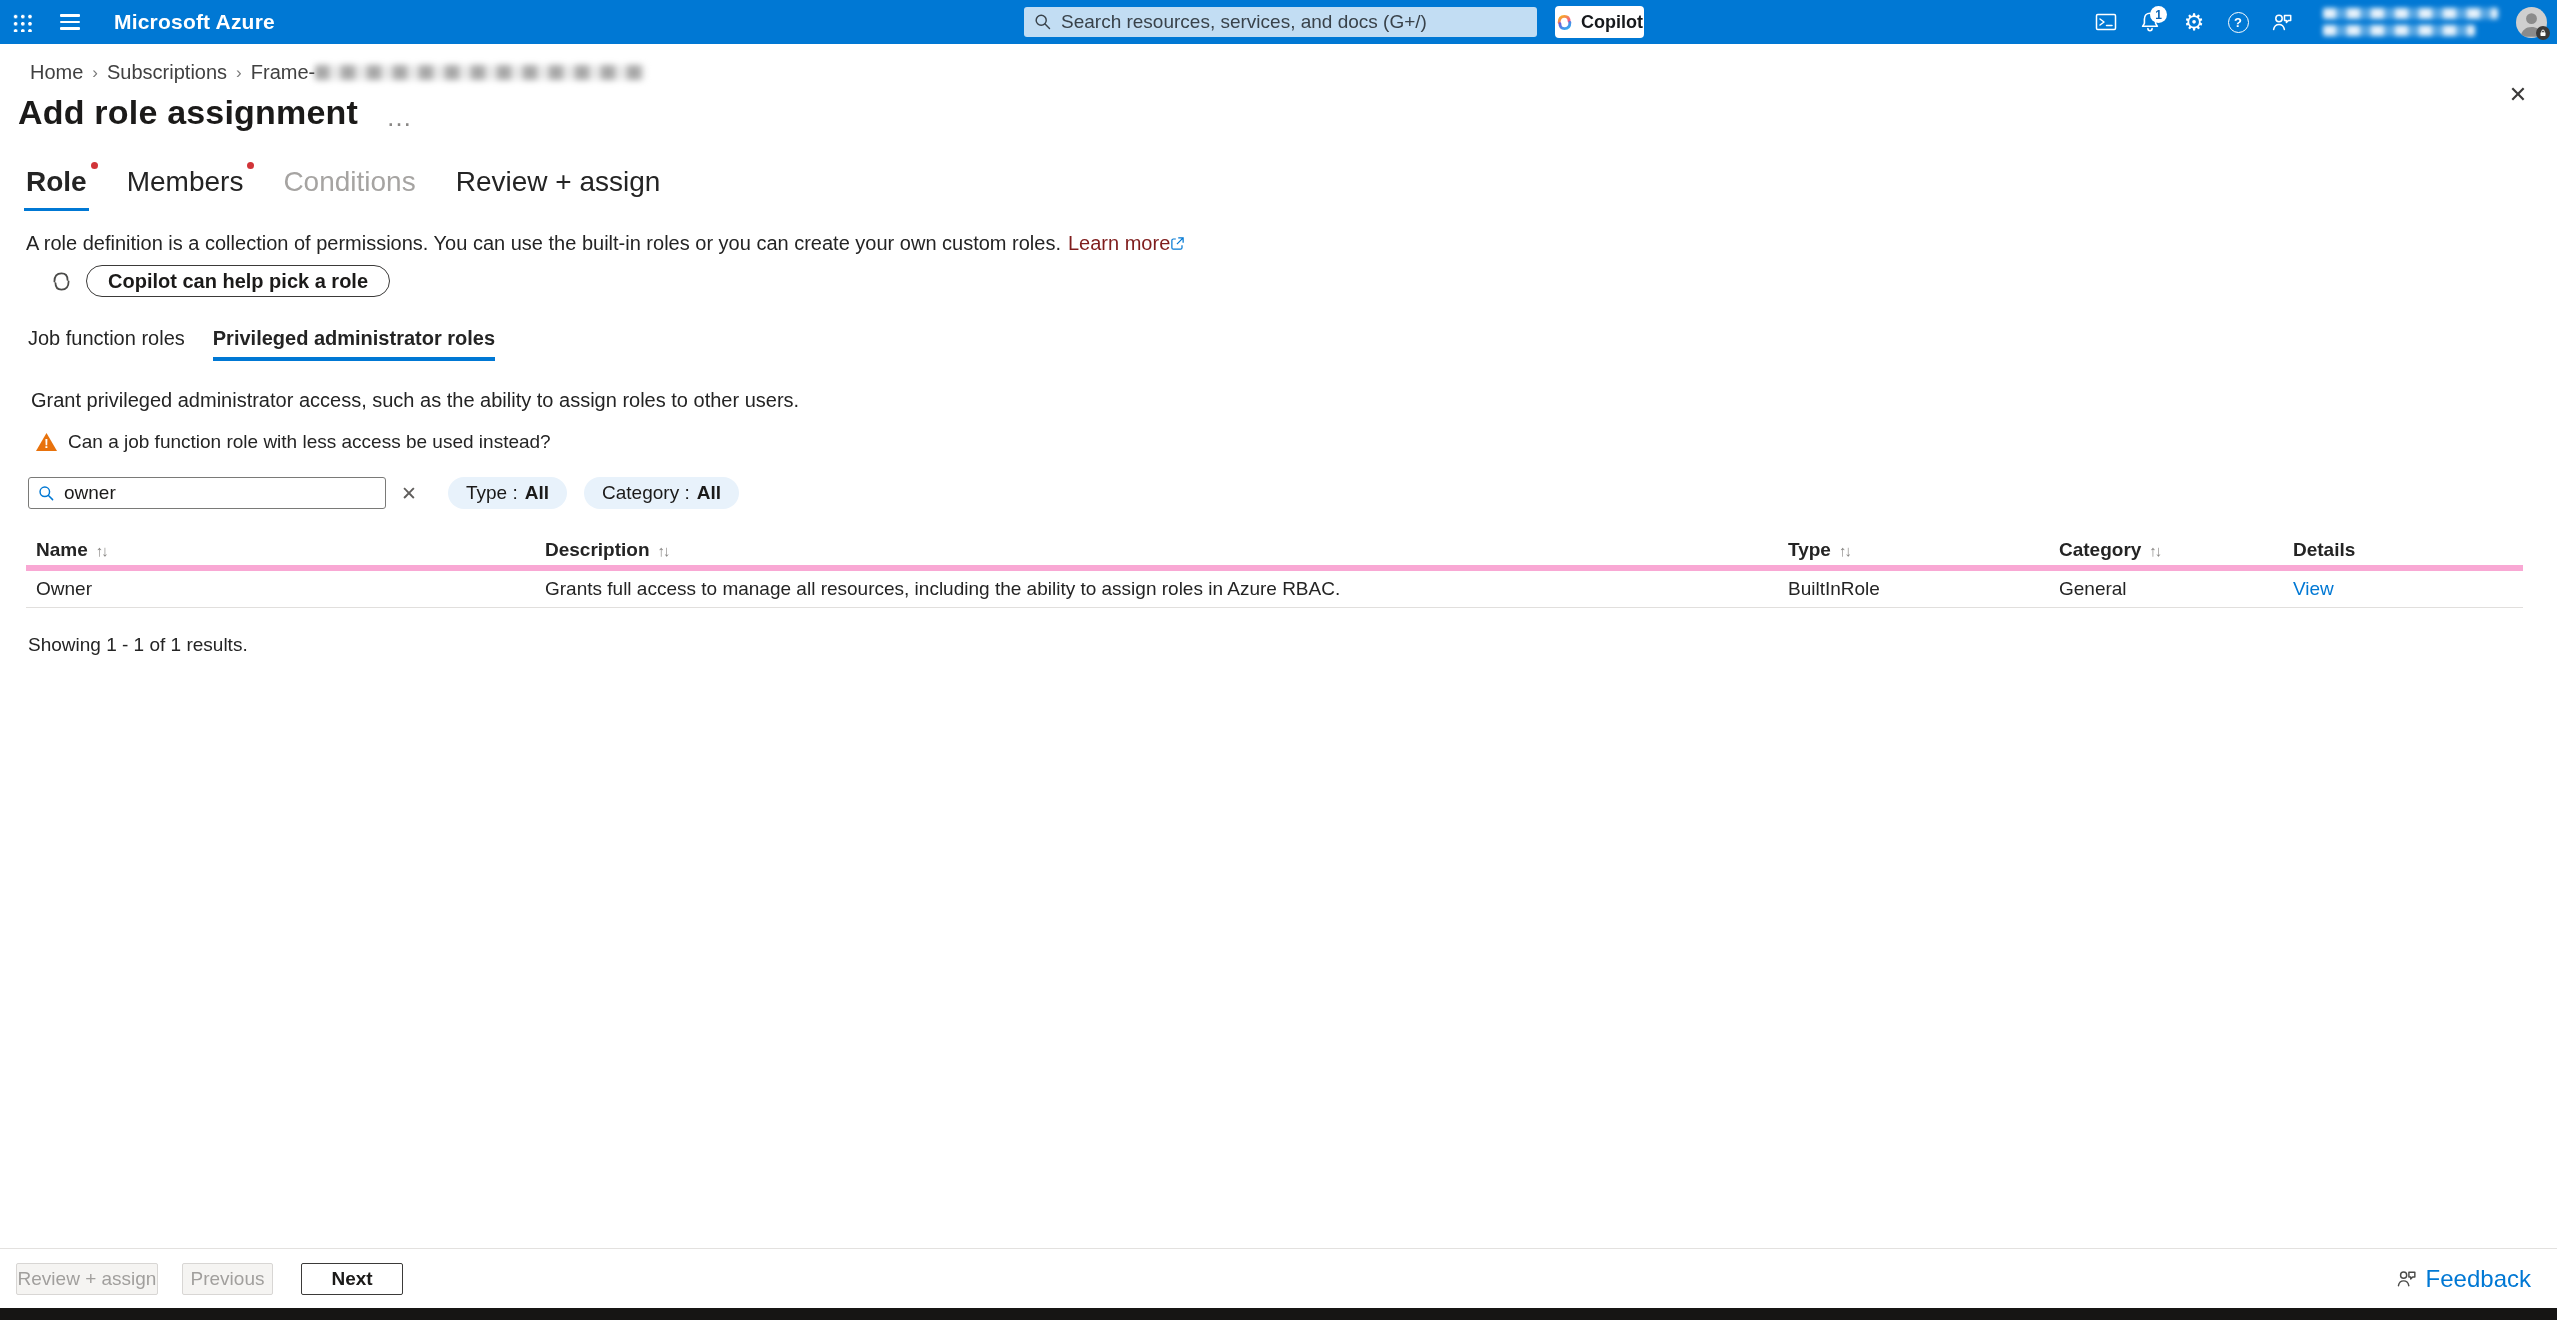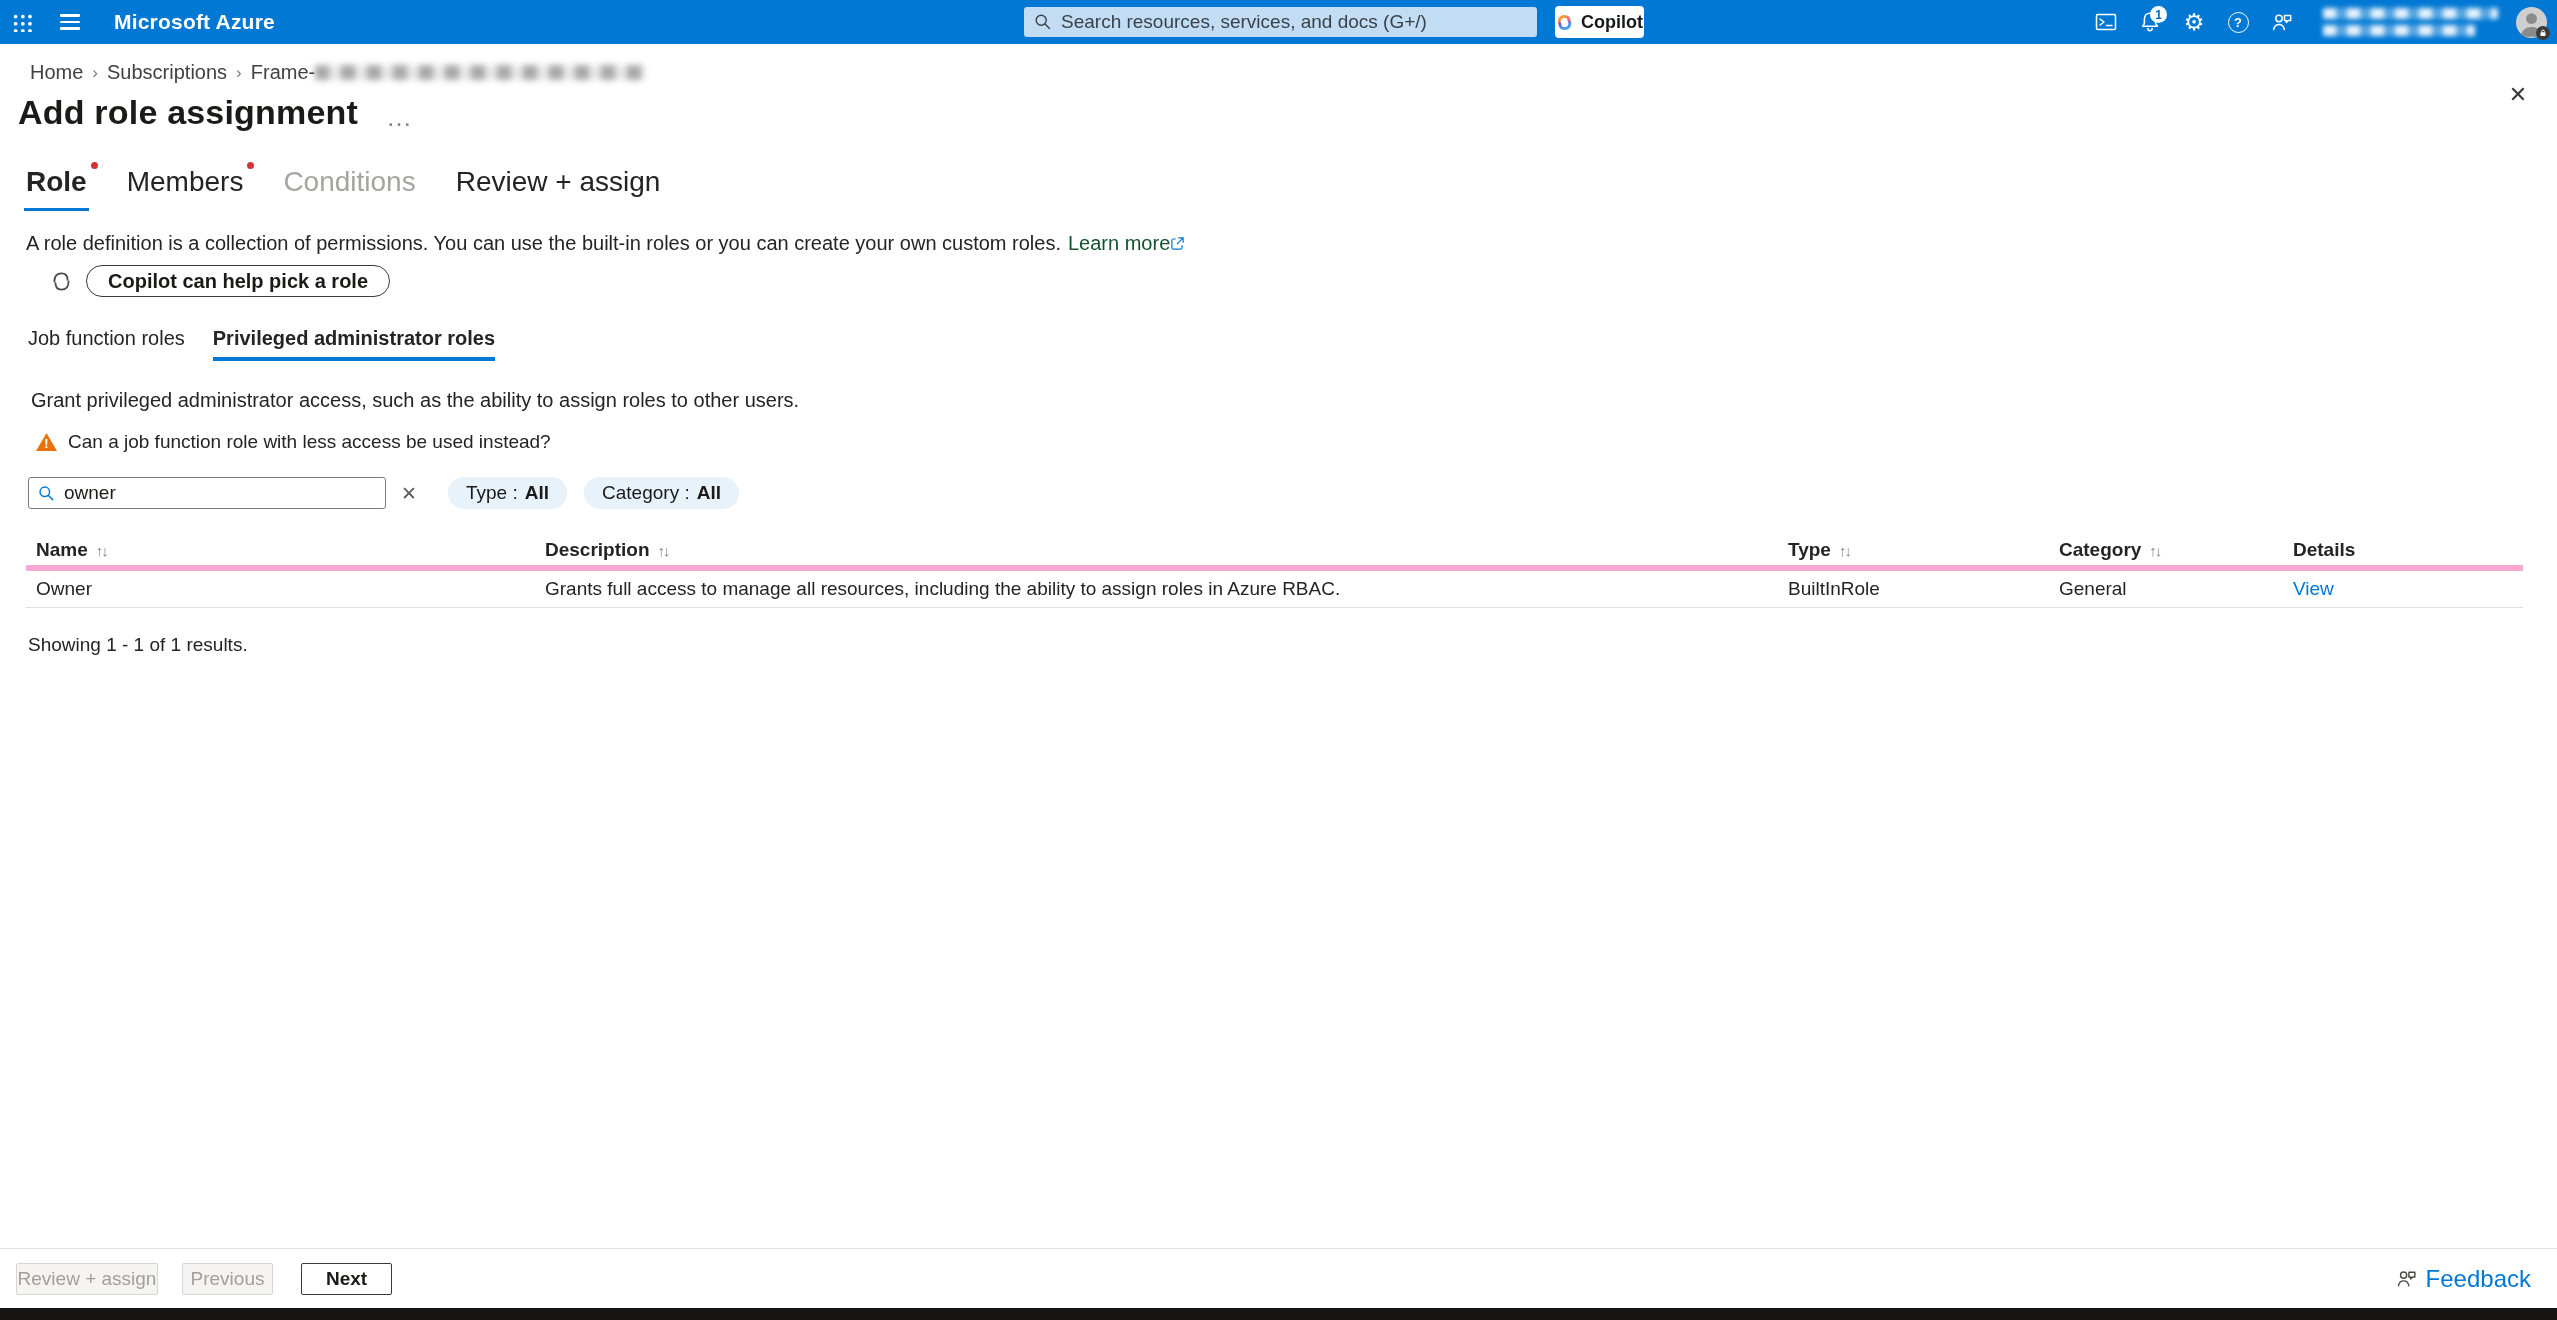--- a/index.html
+++ b/index.html
@@ -89,21 +89,21 @@
   
   .tabs { display: flex; gap: 40px; margin: 34px 0 0 26px; font-size: 28px; }
   .tab { position: relative; cursor: pointer; color: #242424; padding-bottom: 13px; }
   .tab.selected { font-weight: 700; }
   .tab.selected .tab-underline { position: absolute; left: -2px; right: -2px; bottom: 0; height: 3.5px; background: #0078d4; }
   .tab.disabled { color: #a6a4a2; cursor: default; }
   .req-dot { position: absolute; top: -4px; right: -11px; width: 7px; height: 7px; border-radius: 50%; background: #d13438; }
 
   
   .intro { margin: 21px 0 0 26px; font-size: 20px; display: flex; align-items: center; gap: 7px; }
-  .learn-link { color: #14532d; cursor: pointer; display: inline-flex; align-items: center; gap: 0; }
+  .learn-link { color: #7f1d1d; cursor: pointer; display: inline-flex; align-items: center; gap: 0; }
 
   .copilot-row { display: flex; align-items: center; gap: 12px; margin: 10px 0 0 49px; }
   .copilot-pill {
     height: 32px; border: 1.7px solid #3b3a39; border-radius: 17px; background: #fff;
     padding: 0 21px; font: 700 20px "Liberation Sans", sans-serif; color: #1b1a19;
     display: flex; align-items: center; cursor: pointer;
   }
 
   
   .subtabs { display: flex; gap: 28px; margin: 30px 0 0 28px; font-size: 20px; }
@@ -155,21 +155,21 @@
 
   
   .wizard-footer {
     position: absolute; left: 0; right: 0; bottom: 12px; height: 60px; background: #fff;
     border-top: 1px solid #e3e1df; display: flex; align-items: center; padding: 0 26px 0 16px;
   }
   .btn { height: 32px; font: 19px "Liberation Sans", sans-serif; border-radius: 2px; cursor: pointer; }
   .btn.disabled { background: #f5f4f2; border: 1px solid #d8d6d4; color: #a19f9d; cursor: default; }
   .btn-review { width: 142px; margin-right: 24px; }
   .btn-previous { width: 91px; margin-right: 28px; }
-  .btn-next { width: 91px; background: #fff; border: 1px solid #3b3a39; color: #1b1a19; font-weight: 700; }
+  .btn-next { width: 102px; background: #fff; border: 1px solid #3b3a39; color: #1b1a19; font-weight: 700; }
   .feedback { margin-left: auto; display: flex; align-items: center; gap: 8px; cursor: pointer; }
   .feedback span { color: #0078d4; font-size: 24px; }
 
   .bottom-strip { position: absolute; left: 0; right: 0; bottom: 0; height: 12px; background: #161514; }
 </style>
 </head>
 <body>
 
 <header class="topbar">
   <div class="waffle-btn">

